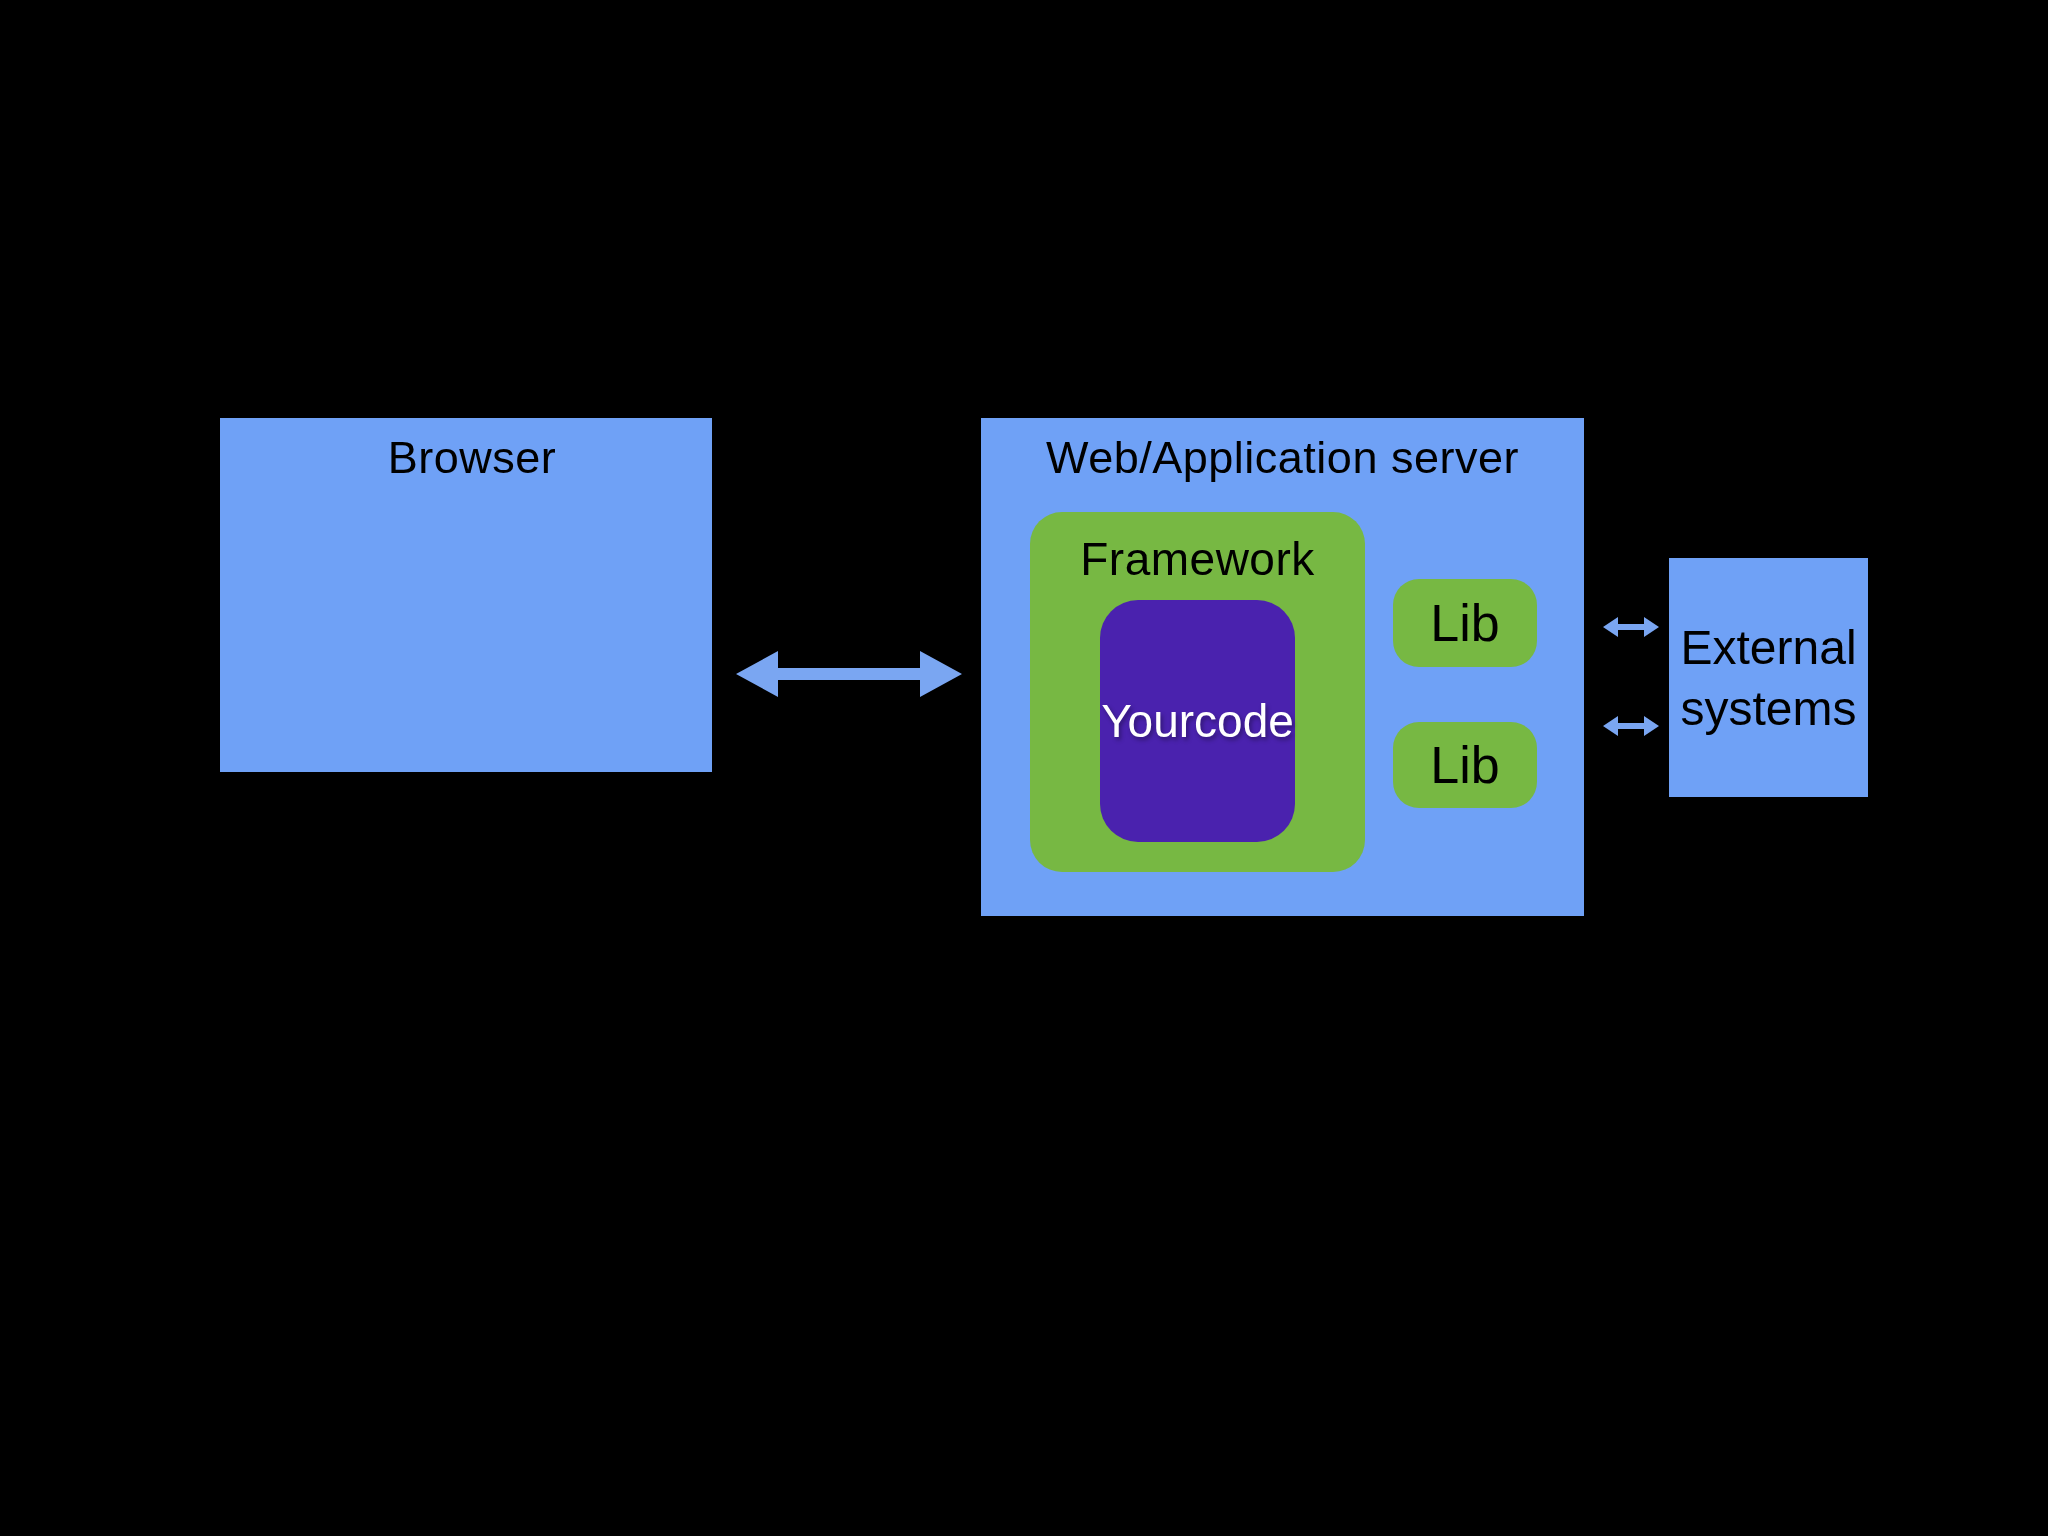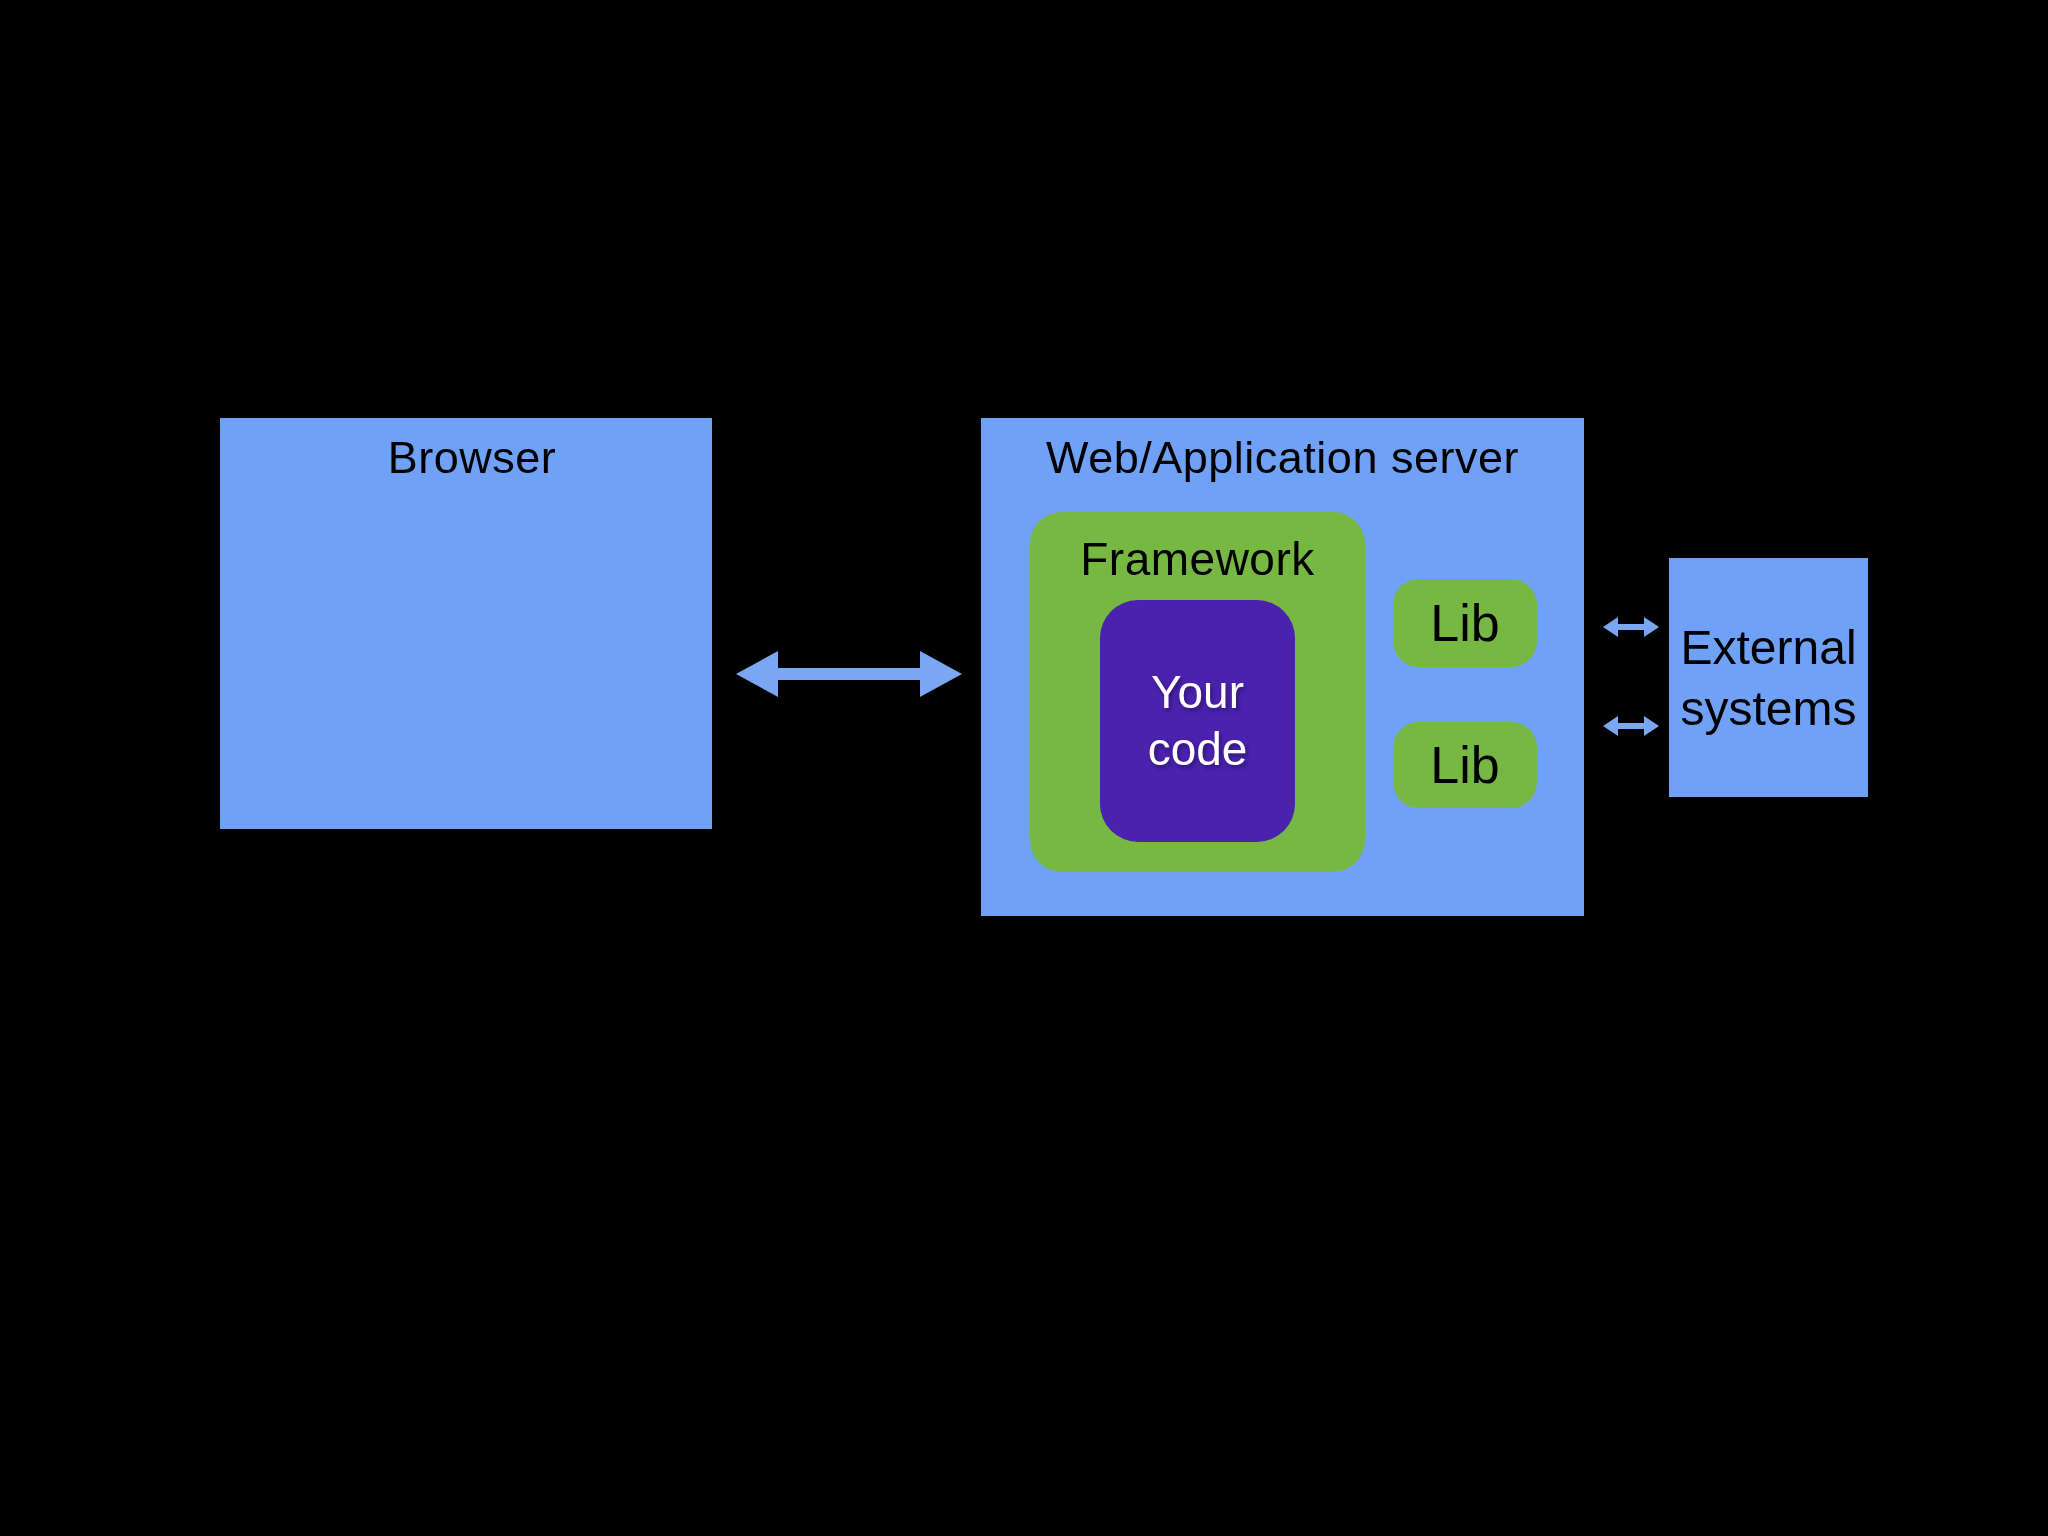--- a/index.html
+++ b/index.html
@@ -24,34 +24,34 @@
   .purple-box { background: var(--node_purple, #4a22ae); }
 
   .box-title {
     width: 100%;
     text-align: center;
     color: var(--text_dark, #000);
     font-size: 45px;
     font-weight: 400;
     letter-spacing: 0.5px;
   }
-  .browser-box   { left: 220px;  top: 418px; width: 492px; height: 411px; padding-top: 14px; padding-left: 12px; }
+  .browser-box   { left: 220px;  top: 418px; width: 492px; height: 354px; padding-top: 14px; padding-left: 12px; }
   .server-box    { left: 981px;  top: 418px; width: 603px; height: 498px; padding-top: 14px; }
 
   .framework-box {
     left: 1030px; top: 512px; width: 335px; height: 360px;
     border-radius: 32px;
     padding-top: 20px;
   }
   .framework-box .box-title { font-size: 46px; }
 
   .your-code-box {
     left: 1100px; top: 600px; width: 195px; height: 242px;
     border-radius: 38px;
-    display: flex; flex-direction: column;
+    display: flex; flex-direction: row;
     align-items: center; justify-content: center;
   }
   .your-code-box .code-line {
     color: var(--text_light, #fff);
     font-size: 46px;
     line-height: 57px;
     text-shadow: 2px 3px 4px rgba(0,0,0,0.35);
   }
 
   .lib-box {

